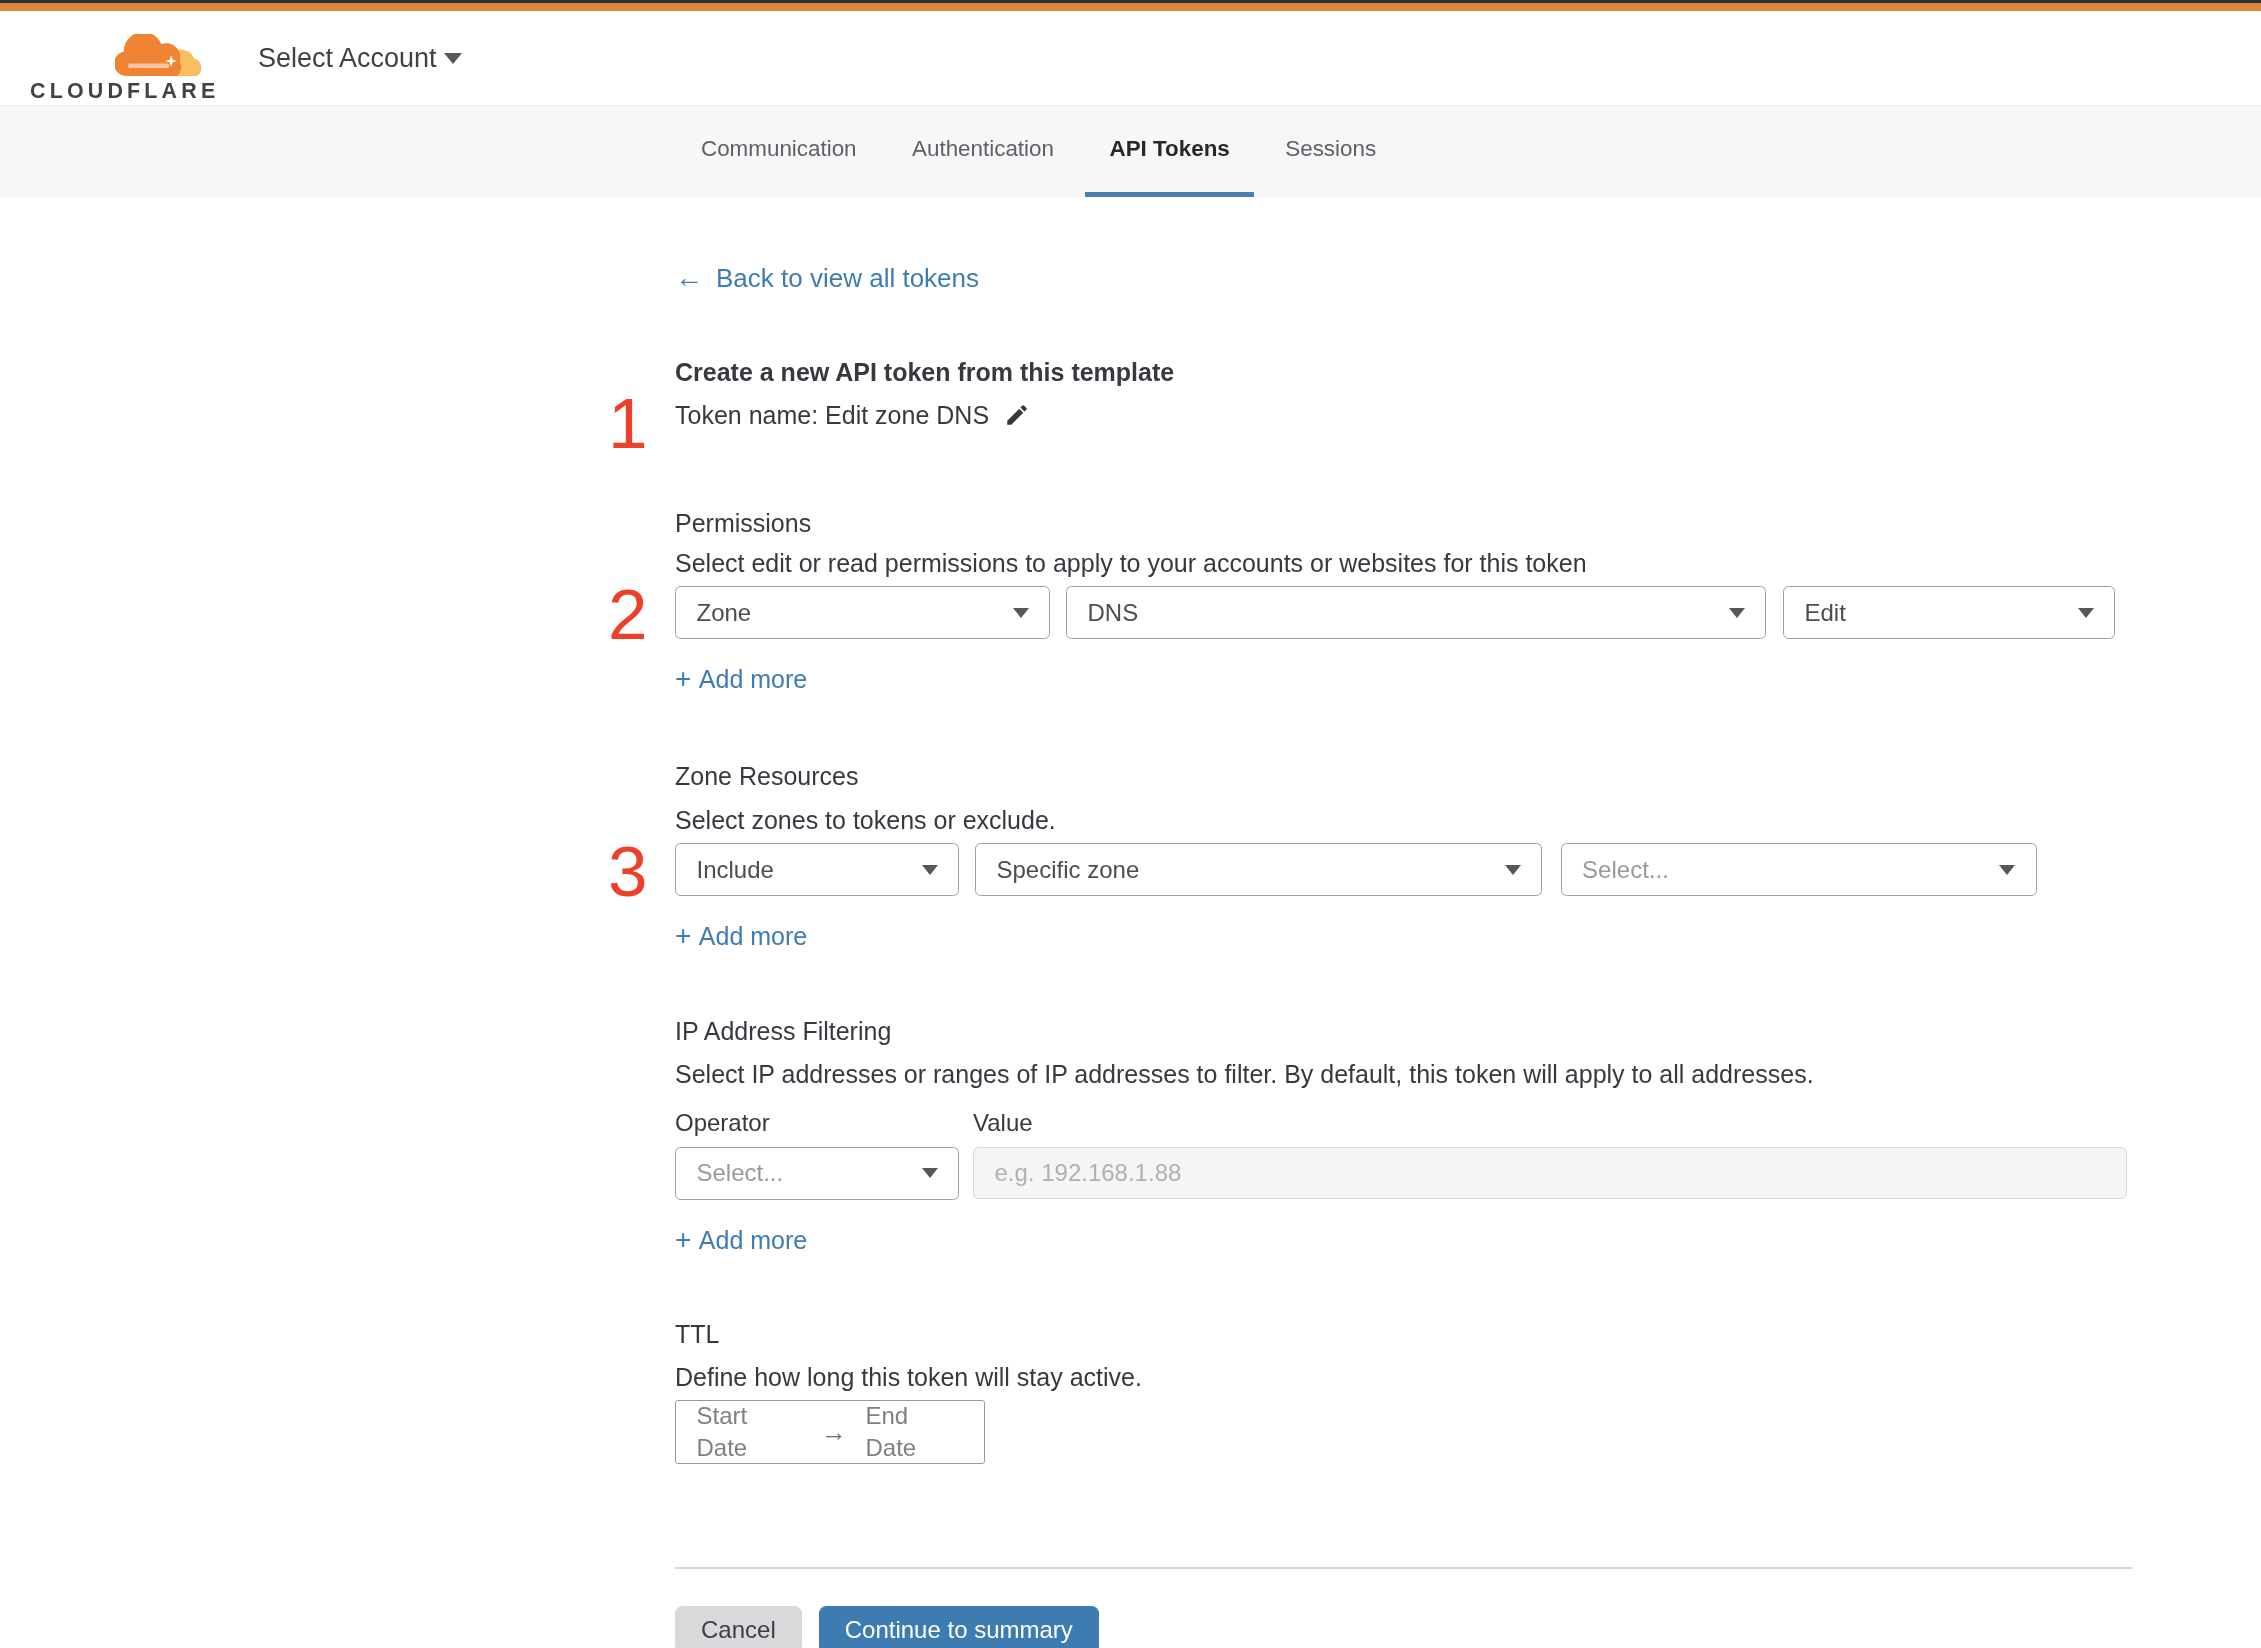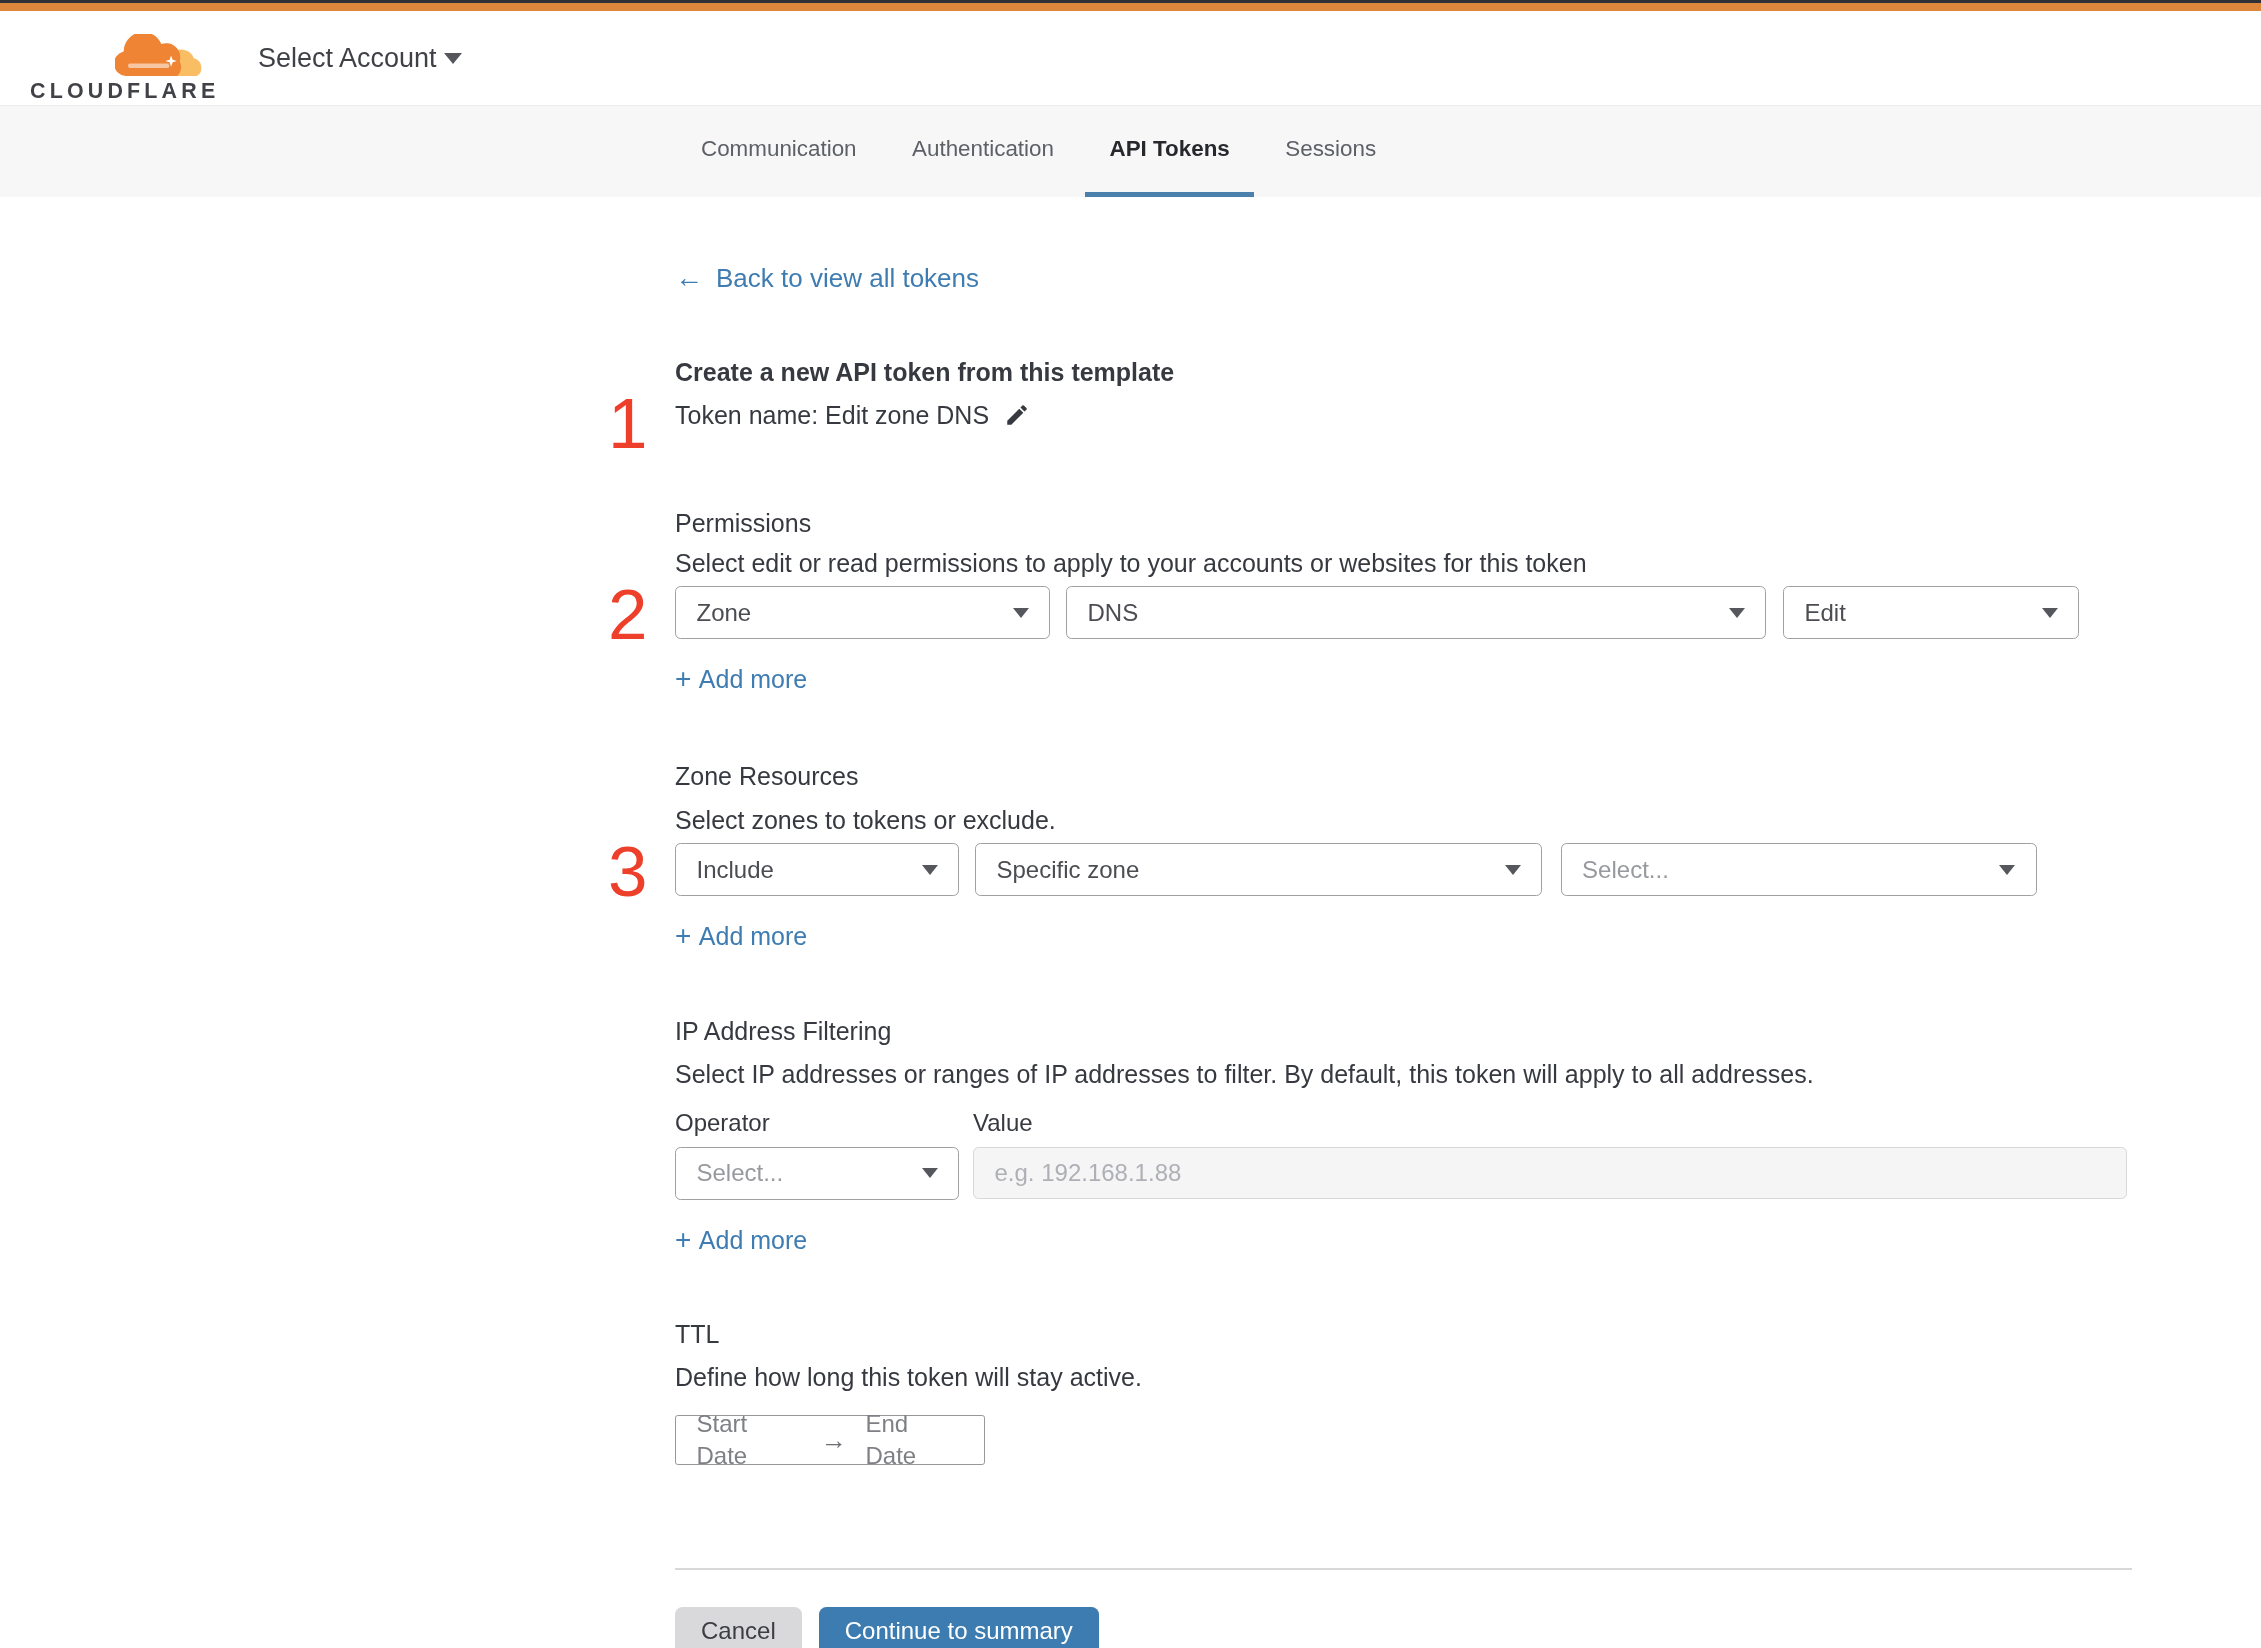--- a/index.html
+++ b/index.html
@@ -116,21 +116,21 @@
 
   .text-input {
     height: 52px; width: 1154px;
     border: 1.9px solid #D8D8DB; border-radius: 5.6px;
     background: #F5F5F6; padding: 0 20.5px;
     font-family: "Liberation Sans", sans-serif; font-size: 24px; color: #4B4D52;
   }
   .text-input::placeholder { color: #AEB0B5; }
 
   .date-range {
-    margin-top: 22px; width: 310px; height: 50px;
+    margin-top: 7px; width: 310px; height: 64px;
     border: 1.9px solid #979797; border-radius: 2.8px;
     display: flex; align-items: center; gap: 18.6px; padding: 0 20.5px;
     color: #7E8085; font-size: 24px; cursor: pointer;
   }
   .range-arrow { color: #6B6D72; font-size: 26px; }
 
   .divider { margin-top: 103px; height: 1.9px; background: #D8D8D8; width: 1457px; }
 
   .footer-actions { display: flex; gap: 17px; margin-top: 37px; }
   .btn {
@@ -205,21 +205,21 @@
       <div class="control-row">
         <span class="step-num">2</span>
         <div class="dropdown" style="width:375px">
           <span class="dd-value">Zone</span>
           <span class="dd-caret"></span>
         </div>
         <div class="dropdown" style="width:700px; margin-left:16px">
           <span class="dd-value">DNS</span>
           <span class="dd-caret"></span>
         </div>
-        <div class="dropdown" style="width:296px; margin-left:17px">
+        <div class="dropdown" style="width:332px; margin-left:17px">
           <span class="dd-value">Edit</span>
           <span class="dd-caret"></span>
         </div>
       </div>
       <div class="add-more">
         <span class="plus-icon">+</span>
         <span>Add more</span>
       </div>
     </div>
 

